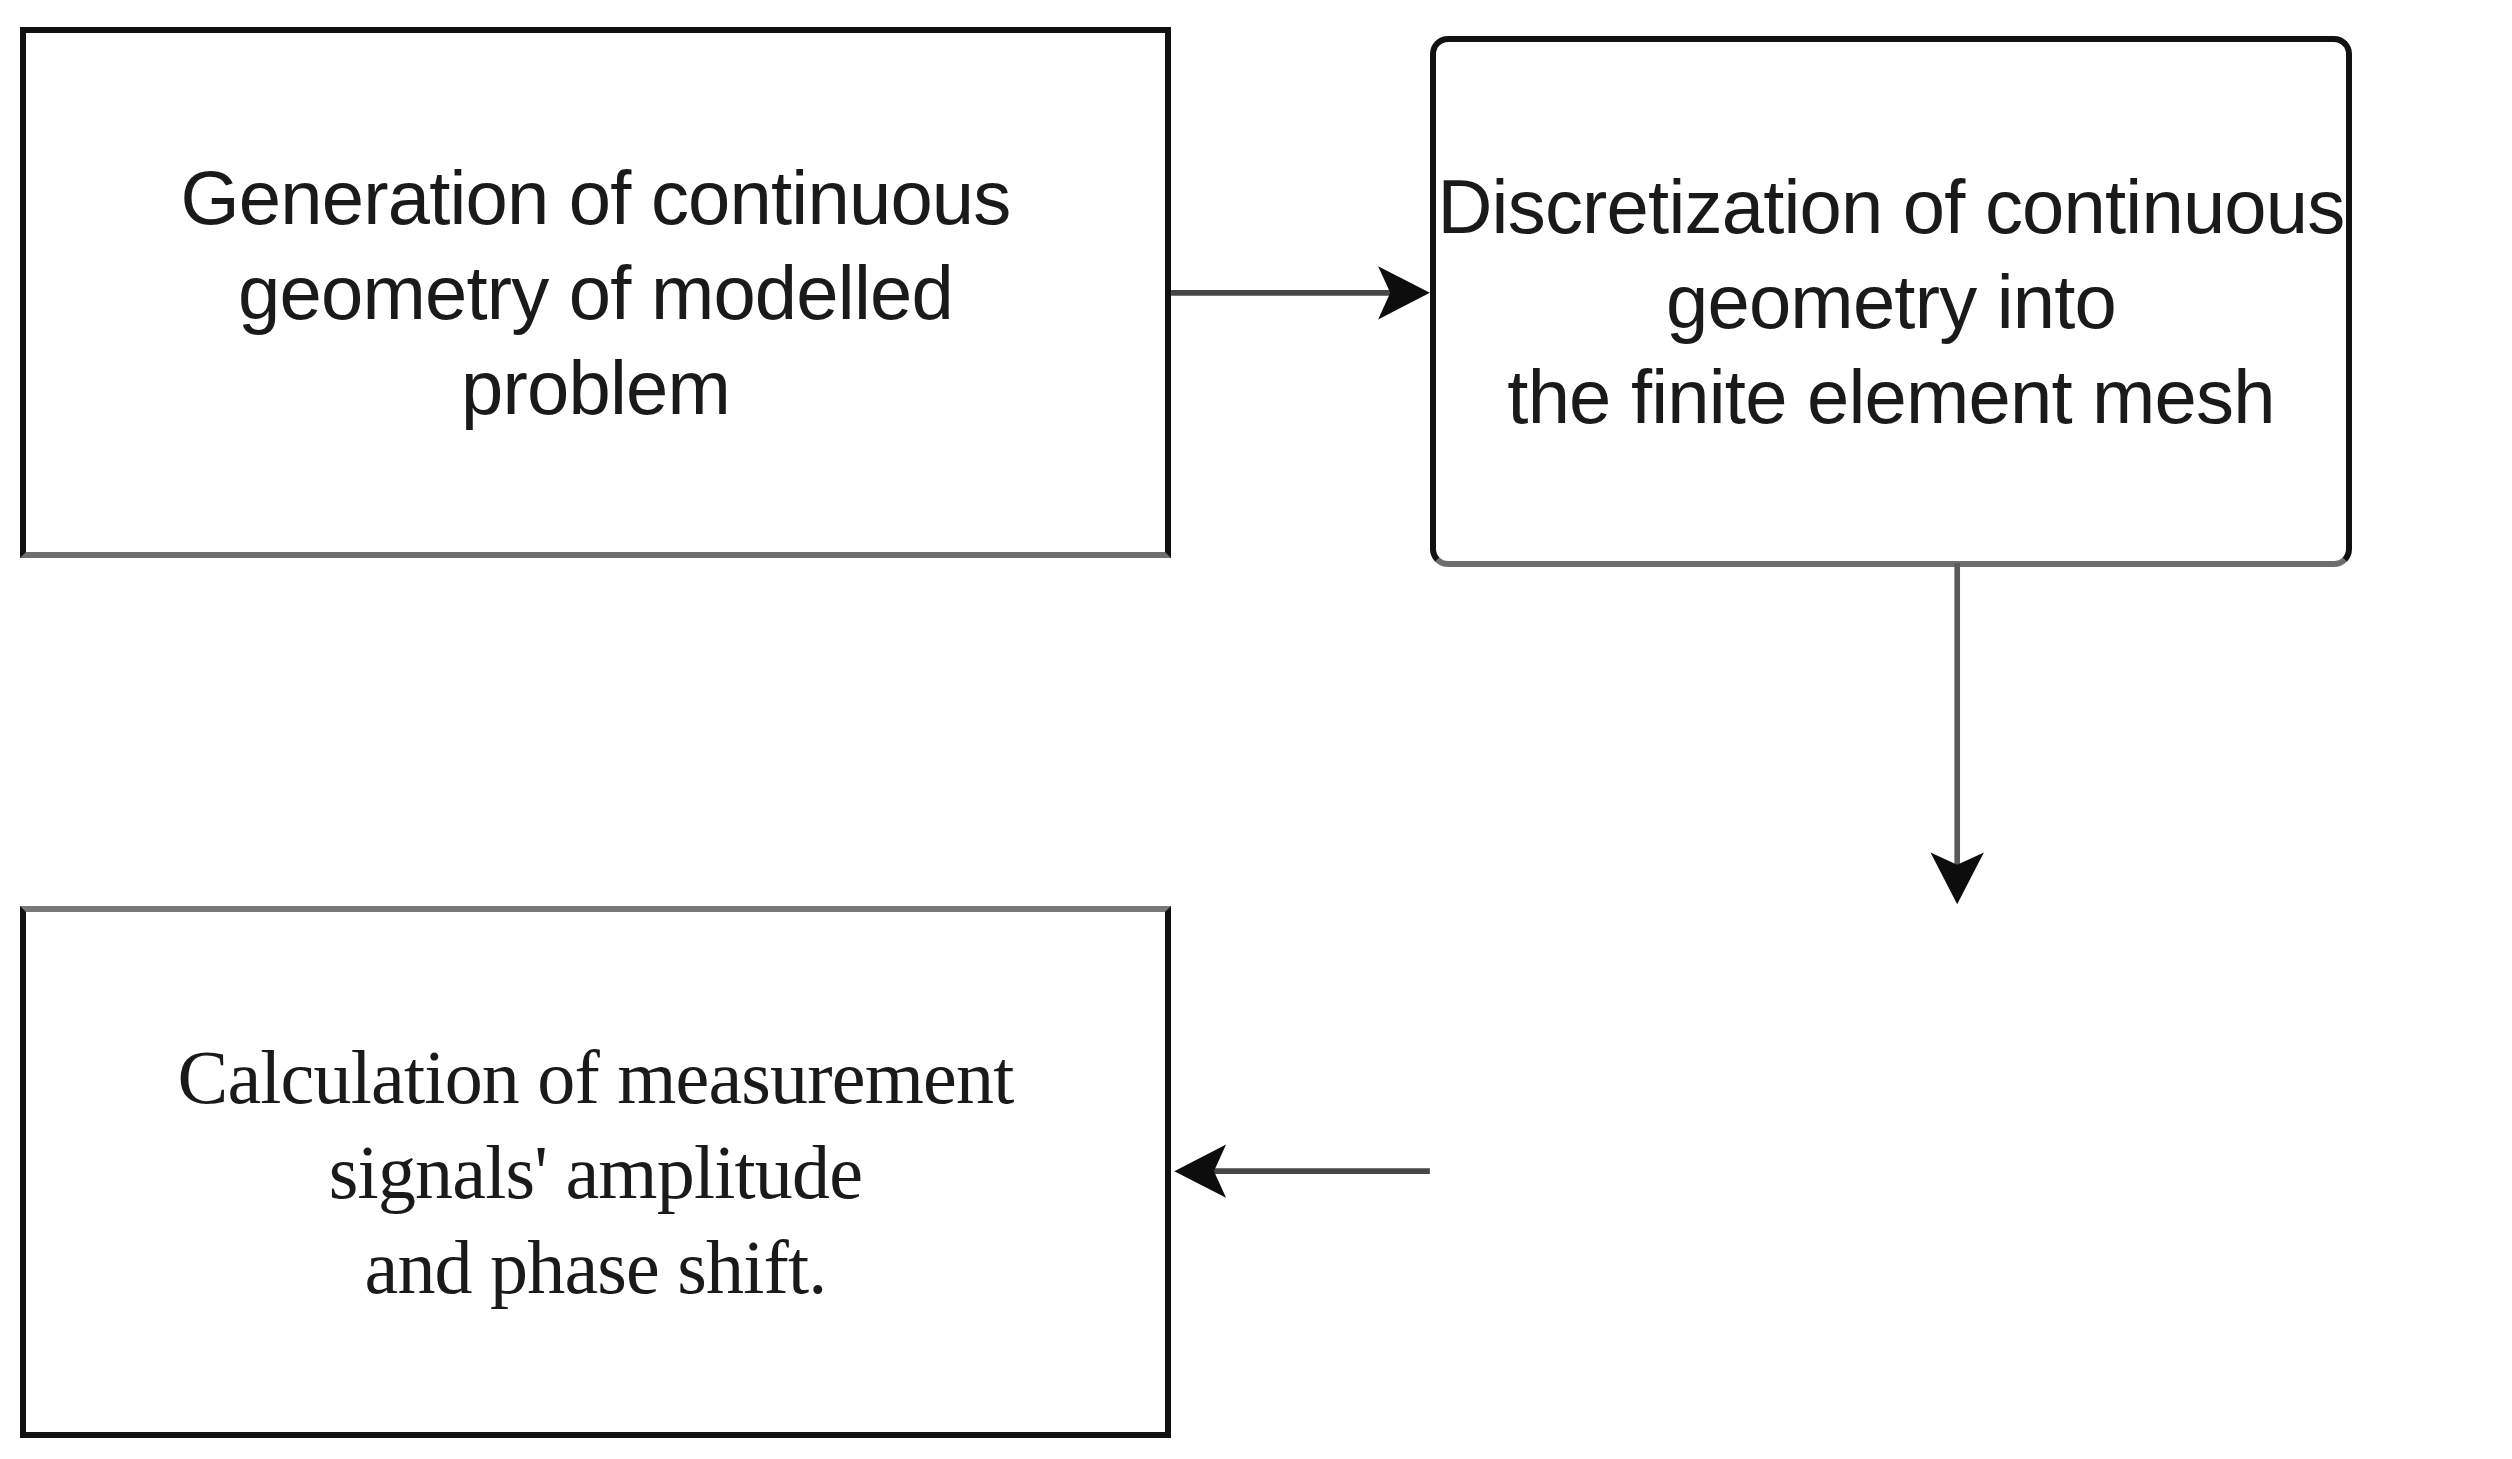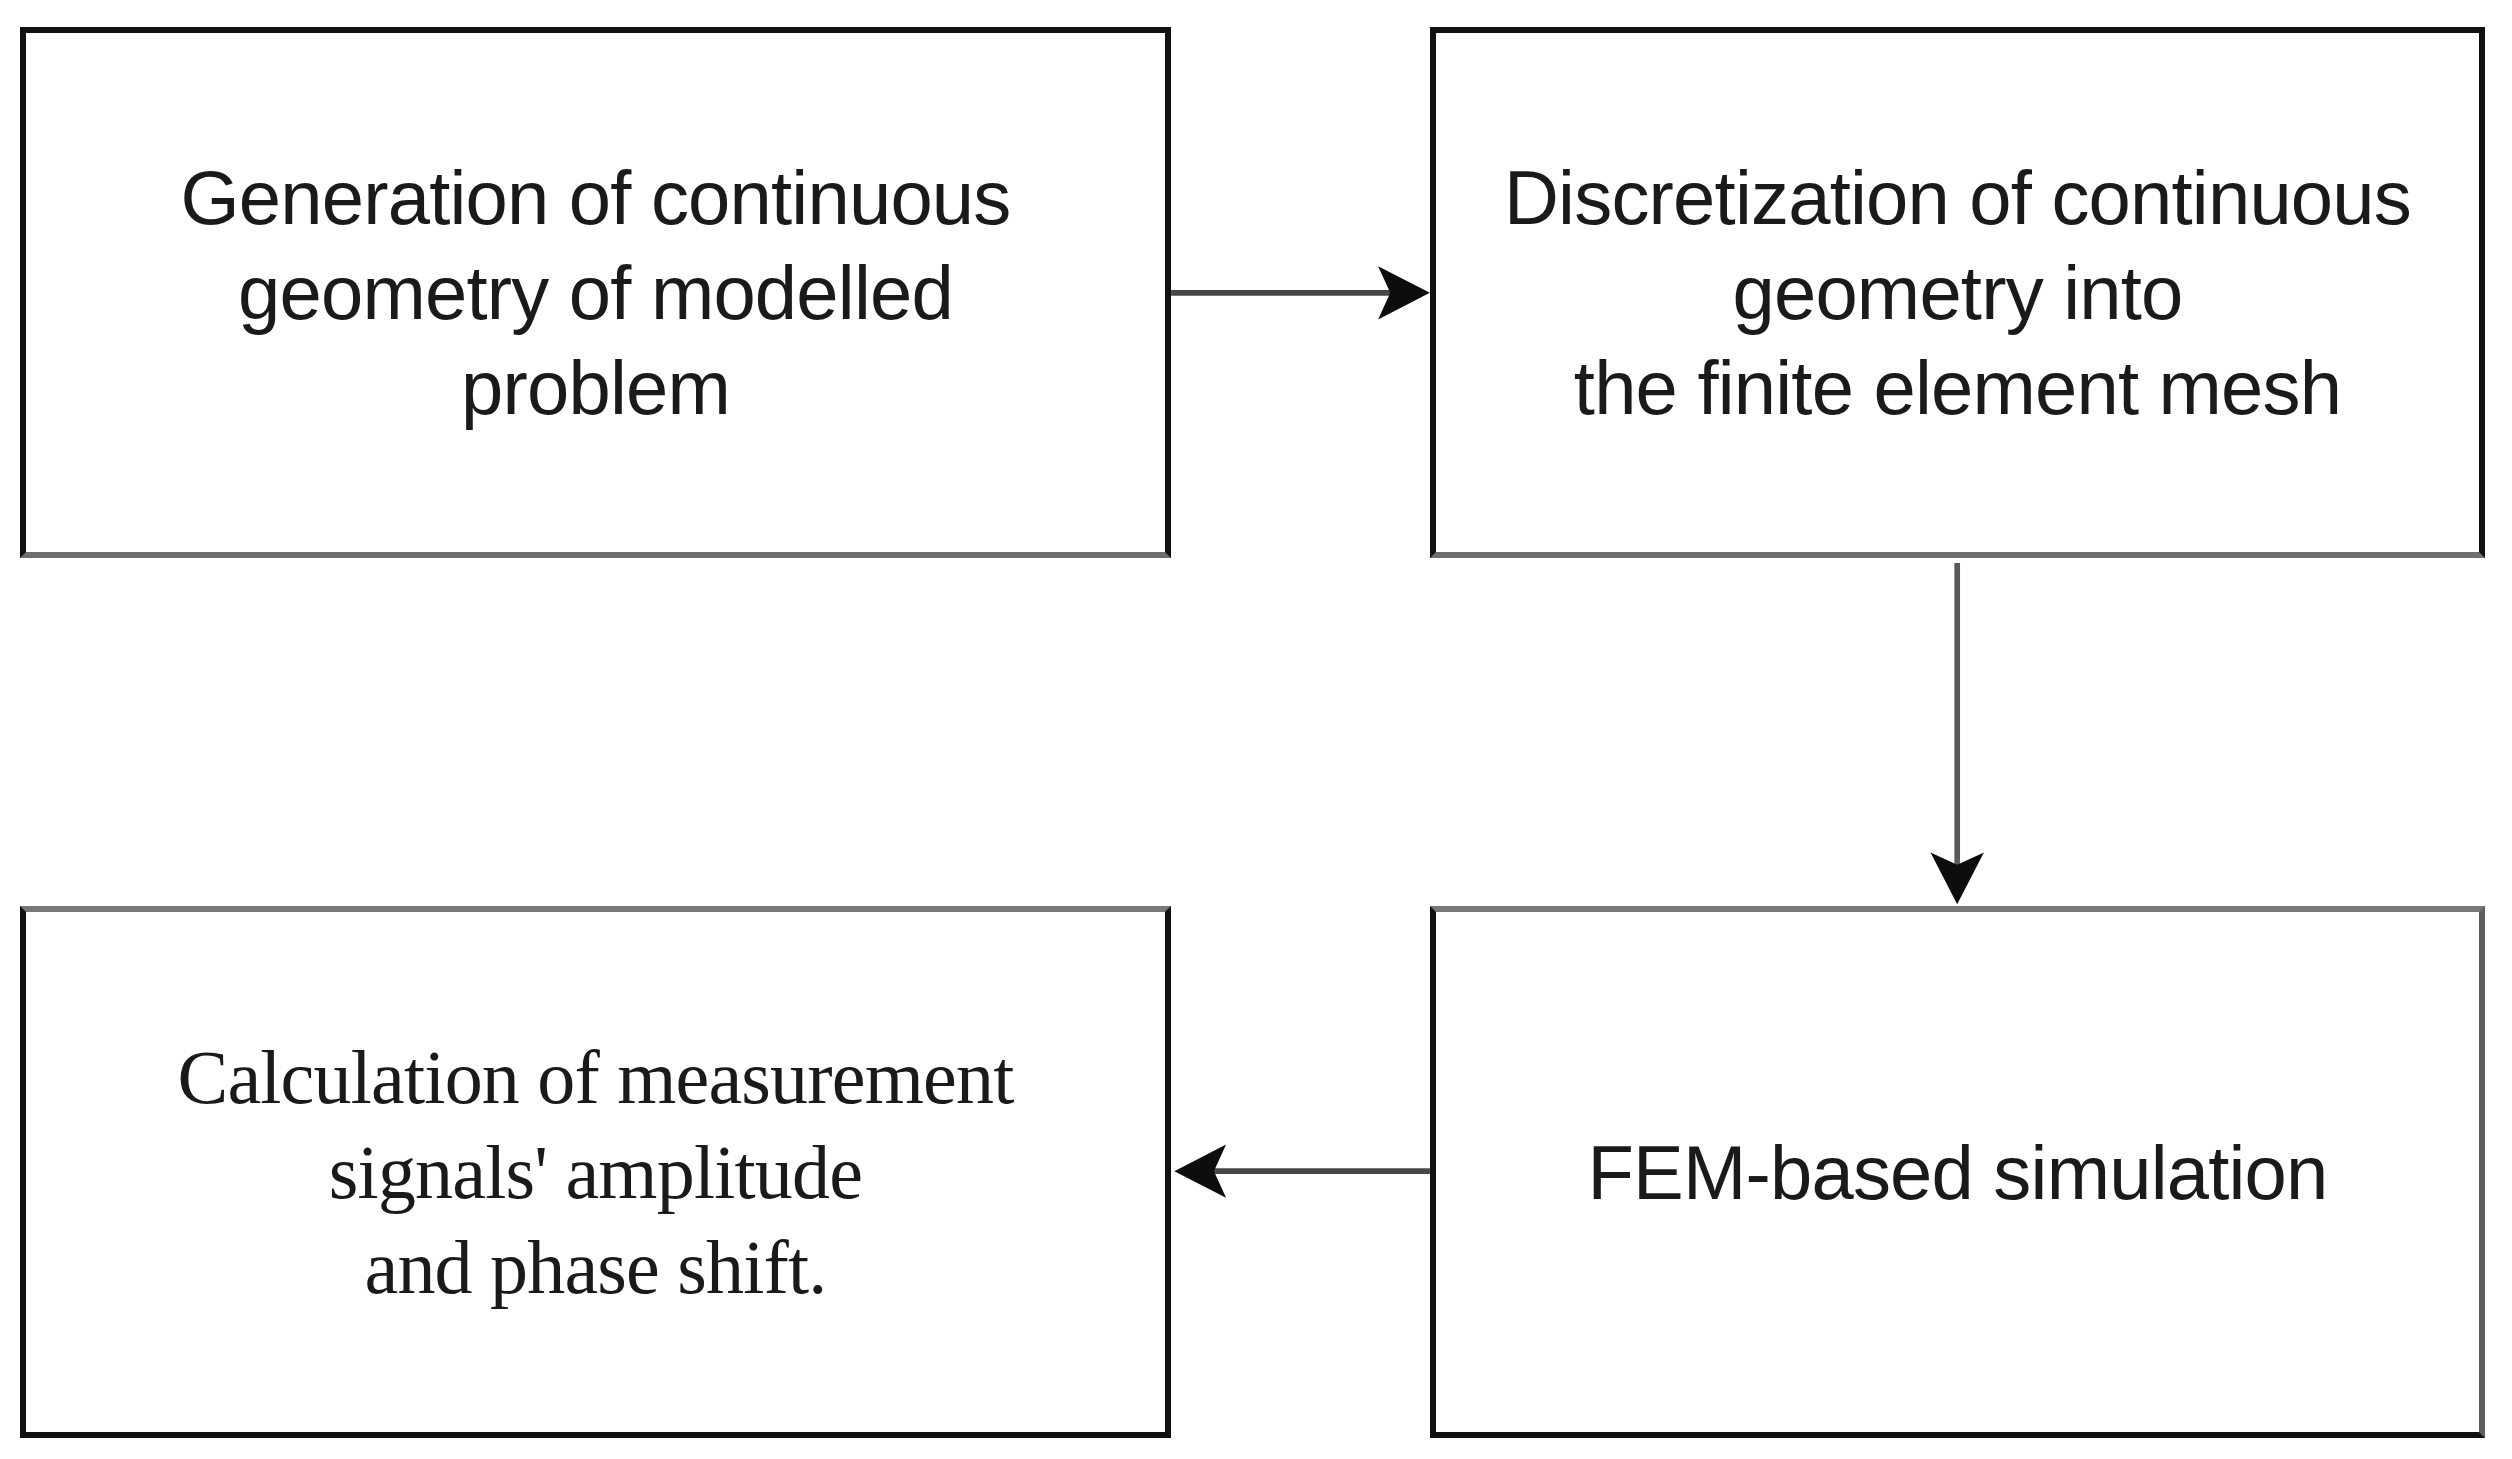--- a/index.html
+++ b/index.html
@@ -24,21 +24,21 @@
   }
   .box .label {
     white-space: pre-line;
     font-size: 76px;
     line-height: 95px;
     letter-spacing: -0.8px;
     color: #1a1a1a;
   }
   
   .box-generation     { left: 20px;   top: 27px;   width: 1151px; height: 531px; border-bottom-color: #6e6e6e; }
-  .box-discretization { left: 1430px; top: 27px;   width: 1055px; height: 531px; border-bottom-color: #6e6e6e; }
+  .box-discretization { left: 1430px; top: 36px;   width: 922px; height: 531px; border-bottom-color: #6e6e6e; border-radius: 18px; }
   .box-fem            { left: 1430px; top: 906px; width: 1055px; height: 532px; border-top-color: #787878; border-right-color: #5f5f5f; }
   .box-calculation    { left: 20px;   top: 906px; width: 1151px; height: 532px; border-top-color: #787878; font-family: Liberation Serif, serif; }
   .arrow-layer {
     position: absolute;
     left: 0; top: 0;
     width: 2512px;
     height: 1460px;
     pointer-events: none;
   }
 </style>
@@ -52,23 +52,20 @@
 geometry of modelled
 problem</div>
   </div>
 
   <div class="box box-discretization">
     <div class="label">Discretization of continuous
 geometry into
 the finite element mesh</div>
   </div>
 
-  <div class="box box-fem">
-    <div class="label">FEM-based simulation</div>
-  </div>
 
   <div class="box box-calculation">
     <div class="label">Calculation of measurement
 signals' amplitude
 and phase shift.</div>
   </div>
 
   <svg class="arrow-layer" viewBox="0 0 3106 1805" aria-hidden="true">
 
     <g>

